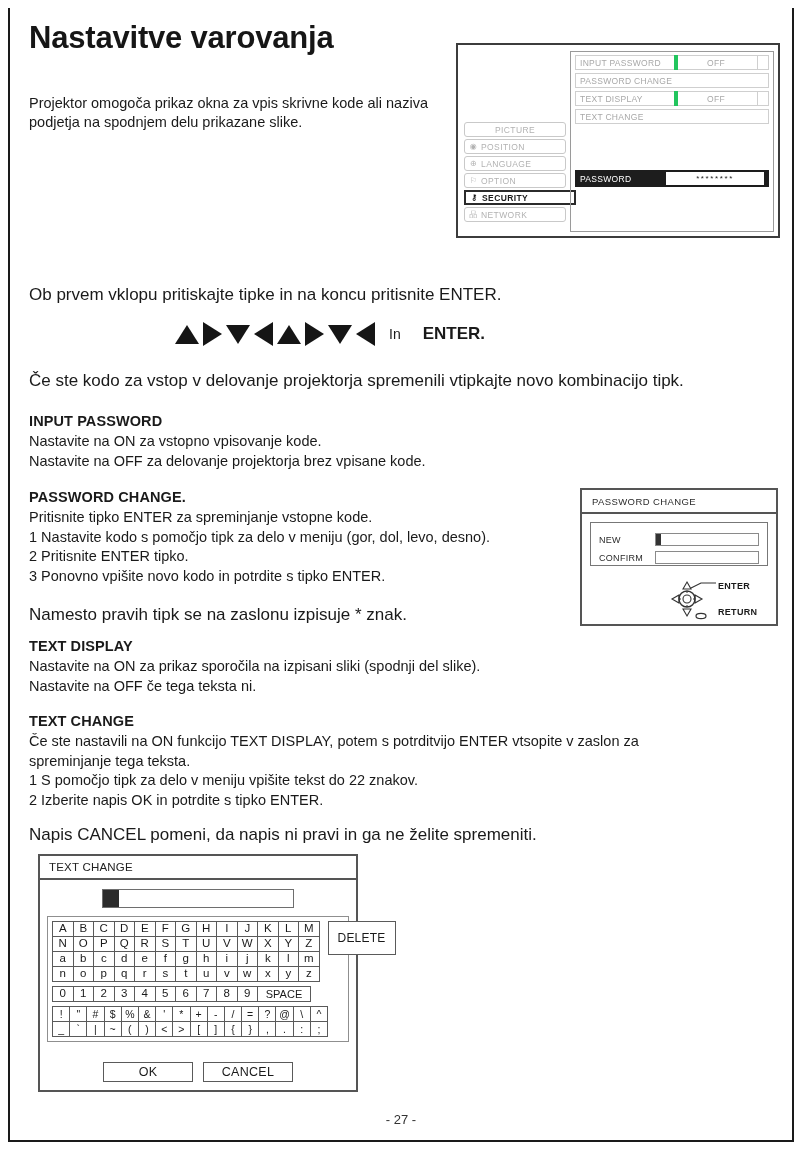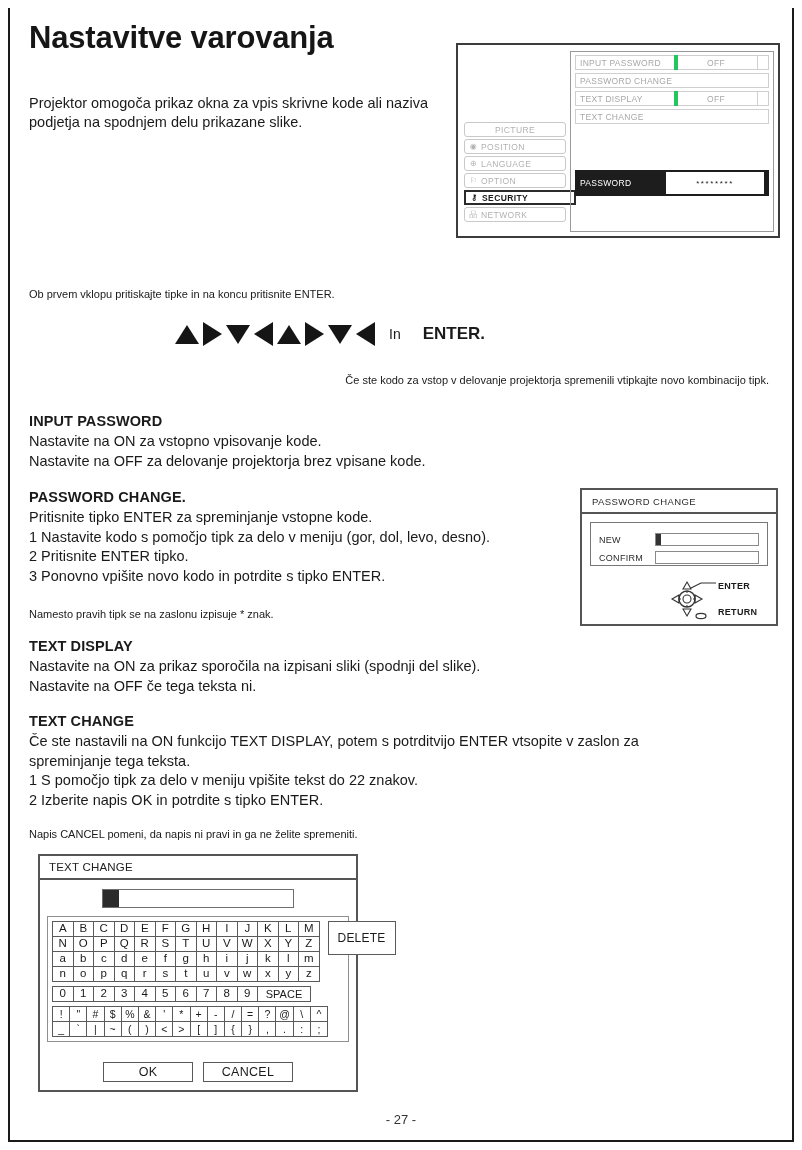--- a/index.html
+++ b/index.html
@@ -59,23 +59,22 @@
     position: absolute;
     left: 29px;
     top: 94px;
     width: 400px;
     font-size: 14.5px;
     line-height: 19px;
   }
 
   .para {
     position: absolute;
-    font-size: 11px;
+    font-size: 17px;
     line-height: 19.5px;
-    text-align: right;
   }
   .para.wide { width: 740px; }
 
   .sec-head {
     position: absolute;
     font-size: 14.5px;
     font-weight: bold;
     letter-spacing: 0.1px;
   }
 
@@ -192,21 +191,21 @@
     position: absolute;
     right: 0px; top: -1px; bottom: -1px;
     width: 10px;
     border-left: 1px solid #cfcfcf;
   }
   .osd-pwd {
     position: absolute;
     left: 4px;
     right: 4px;
     top: 118px;
-    height: 26px;
+    height: 17px;
     background: #1d1d1d;
     display: flex;
     align-items: center;
     padding-left: 5px;
     box-sizing: border-box;
     font-size: 8.5px;
     color: #ffffff;
     letter-spacing: 0.3px;
   }
   .osd-pwd .stars {

